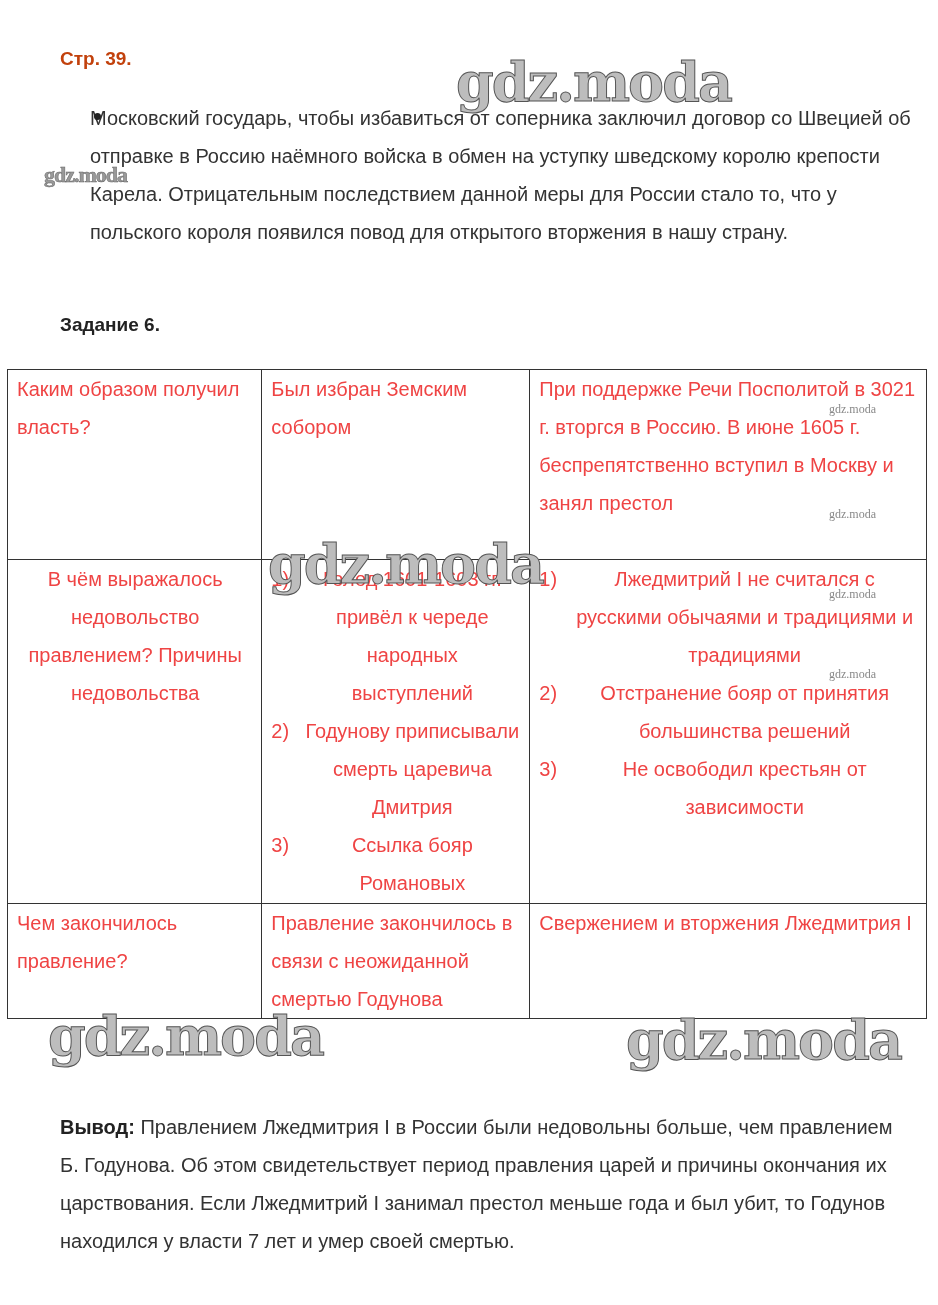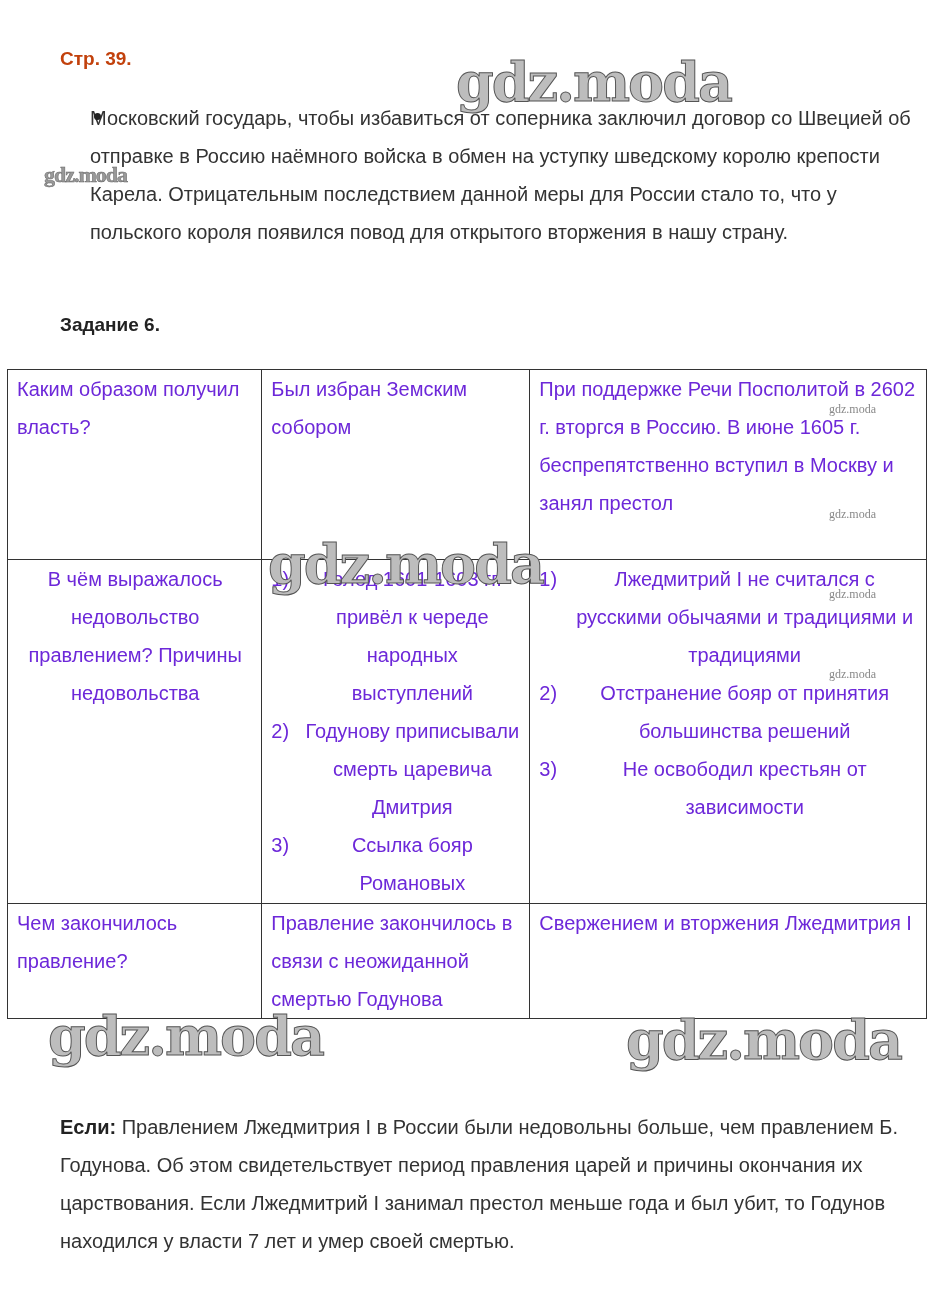--- a/index.html
+++ b/index.html
@@ -5,21 +5,21 @@
   html, body { margin:0; padding:0; background:#ffffff; }
   body { width:938px; height:1305px; position:relative; overflow:hidden;
          font-family:"Liberation Sans", sans-serif; color:#222; }
   .page-heading { position:absolute; left:60px; top:48px; font-size:19px; font-weight:bold; color:#c2410c; }
   .bullet-block { position:absolute; left:90px; top:99px; width:830px; }
   .bullet-dot { position:absolute; left:4px; top:14px; width:7px; height:7px; border-radius:50%; background:#222; }
   .bullet-text { font-size:20px; line-height:38px; color:#333; }
   .task-heading { position:absolute; left:60px; top:314px; font-size:19px; font-weight:bold; color:#222; }
 
   table.cmp { position:absolute; left:7px; top:369px; width:920px; border-collapse:collapse; }
-  table.cmp th, table.cmp td { border:1px solid #333; vertical-align:top; font-size:20px; line-height:38px; color:#6d28d9; }
+  table.cmp th, table.cmp td { border:1px solid #333; vertical-align:top; font-size:20px; line-height:38px; color:#ef4444; }
   table.cmp th { font-weight:bold; text-align:center; height:37px; padding:0; color:#222; line-height:30px; }
   table.cmp td { padding:0 8px 0 9px; }
   .col1 { width:281px; } .col2 { width:269px; } .col3 { width:316px; }
   ol.num { margin:0; padding:0; list-style:none; }
   ol.num li { position:relative; padding-left:32px; }
   ol.num li .n { position:absolute; left:0; top:0; }
 
   .conclusion { position:absolute; left:60px; top:1108px; width:840px; font-size:20px; line-height:38px; color:#333; }
   .conclusion b { color:#222; }
 
@@ -39,21 +39,21 @@
   <div class="bullet-text">Московский государь, чтобы избавиться от соперника заключил договор со Швецией об отправке в Россию наёмного войска в обмен на уступку шведскому королю крепости Карела. Отрицательным последствием данной меры для России стало то, что у польского короля появился повод для открытого вторжения в нашу страну.</div>
 </div>
 
 <div class="task-heading">Задание 6.</div>
 
 <table class="cmp">
   <tbody>
   <tr style="height:190px;">
     <td>Каким образом получил власть?</td>
     <td>Был избран Земским собором</td>
-    <td>При поддержке Речи Посполитой в 2602 г. вторгся в Россию. В июне 1605 г. беспрепятственно вступил в Москву и занял престол</td>
+    <td>При поддержке Речи Посполитой в 3021 г. вторгся в Россию. В июне 1605 г. беспрепятственно вступил в Москву и занял престол</td>
   </tr>
   <tr style="height:344px;text-align:center;">
     <td>В чём выражалось недовольство правлением? Причины недовольства</td>
     <td>
       <ol class="num">
         <li><span class="n">1)</span><span>Голод 1601-1603 гг. привёл к череде народных выступлений</span></li>
         <li><span class="n">2)</span><span>Годунову приписывали смерть царевича Дмитрия</span></li>
         <li><span class="n">3)</span><span>Ссылка бояр Романовых</span></li>
       </ol>
     </td>
@@ -66,21 +66,21 @@
     </td>
   </tr>
   <tr style="height:114px;margin-top:20px;">
     <td>Чем закончилось правление?</td>
     <td>Правление закончилось в связи с неожиданной смертью Годунова</td>
     <td>Свержением и вторжения Лжедмитрия I</td>
   </tr>
 </tbody>
   </table>
 
-<div class="conclusion"><b>Если:</b><span> Правлением Лжедмитрия I в России были недовольны больше, чем правлением Б. Годунова. Об этом свидетельствует период правления царей и причины окончания их царствования. Если Лжедмитрий I занимал престол меньше года и был убит, то Годунов находился у власти 7 лет и умер своей смертью.</span></div>
+<div class="conclusion"><b>Вывод:</b><span> Правлением Лжедмитрия I в России были недовольны больше, чем правлением Б. Годунова. Об этом свидетельствует период правления царей и причины окончания их царствования. Если Лжедмитрий I занимал престол меньше года и был убит, то Годунов находился у власти 7 лет и умер своей смертью.</span></div>
 
 <div class="wm wm-big" style="left:456px; top:50px;">gdz.moda</div>
 <div class="wm wm-mid" style="left:44px; top:162px;">gdz.moda</div>
 <div class="wm wm-big" style="left:268px; top:532px;">gdz.moda</div>
 <div class="wm wm-big" style="left:48px; top:1004px;">gdz.moda</div>
 <div class="wm wm-big" style="left:626px; top:1008px;">gdz.moda</div>
 <div class="wm wm-small" style="left:829px; top:402px;">gdz.moda</div>
 <div class="wm wm-small" style="left:829px; top:507px;">gdz.moda</div>
 <div class="wm wm-small" style="left:829px; top:587px;">gdz.moda</div>
 <div class="wm wm-small" style="left:829px; top:667px;">gdz.moda</div>

